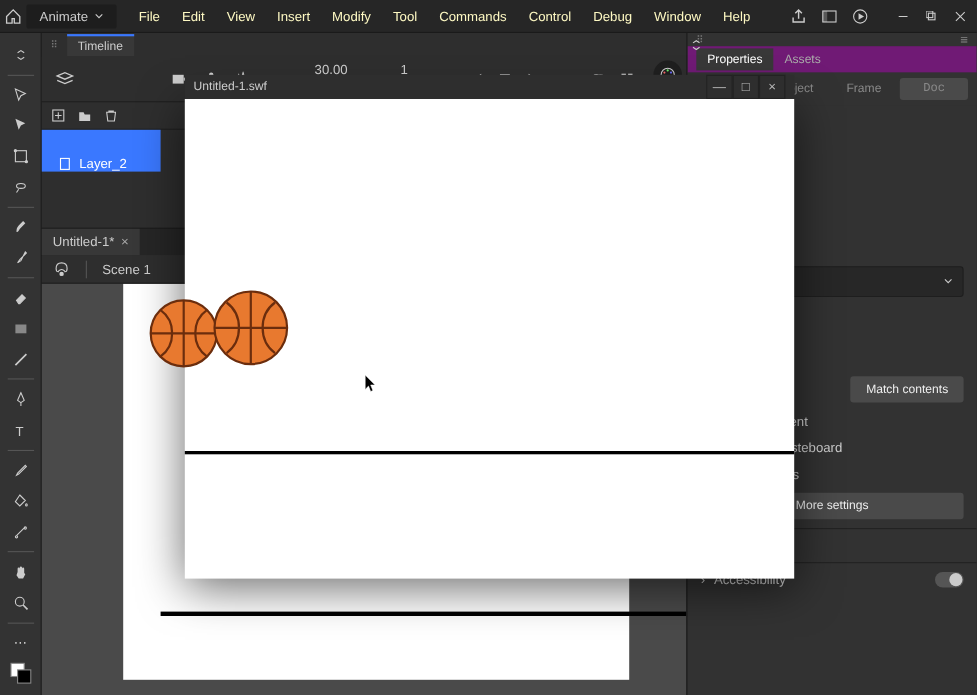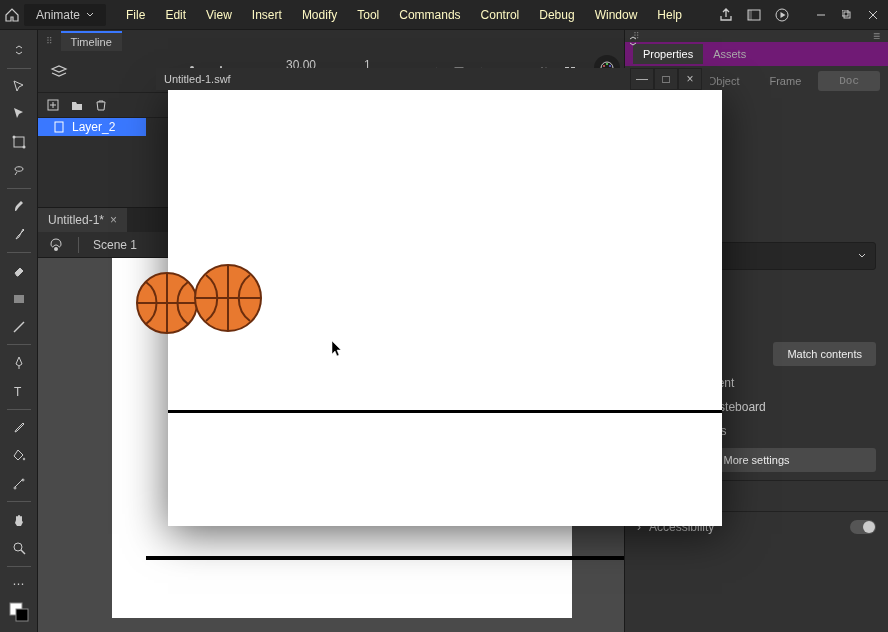--- a/index.html
+++ b/index.html
@@ -18,38 +18,38 @@
   .left-tools .sep { width:24px; height:1px; background:#555; margin:4px 0;}
   .left-tools .bot { margin-top:auto; margin-bottom:6px;}
   
   .timeline-panel { position:absolute; left:38px; top:30px; right:264px; height:178px; background:#2e2e2e; border-bottom:1px solid #1a1a1a;}
   .timeline-tab { height:22px; display:flex; align-items:center; padding-left:8px; gap:8px;}
   .timeline-tab .tab-active { background:#383838; padding:3px 10px; font-size:11px; border-top:2px solid #3a78ff; }
   .timeline-toolbar { height:40px; display:flex; align-items:center; padding:0 12px; gap:14px; background:#2e2e2e;}
   .timeline-toolbar .grp { display:flex; gap:12px; align-items:center;}
   .fps { font-family:monospace; font-size:13px; color:#999;}
   .layer-head { height:26px; display:flex; align-items:center; padding:0 8px; gap:10px; border-top:1px solid #202020; border-bottom:1px solid #202020;}
-  .layer-row { height:18px; display:flex; align-items:center; gap:6px; padding-left:14px; font-size:11px;}
+  .layer-row { height:38px; display:flex; align-items:flex-end; gap:6px; padding-left:14px; font-size:11px;}
   .layer-row.sel { background:#3a78ff; color:#fff;}
   .layer-row.sel * { color:#fff;}
   .layer-ico { width:14px; height:14px; display:flex; align-items:center; justify-content:center;}
   .layer-area { width:108px; }
   
   .doc-tabs { position:absolute; left:38px; top:208px; right:264px; height:24px; background:#262626; display:flex; align-items:center;}
   .doc-tab { background:#383838; height:100%; display:flex; align-items:center; gap:6px; padding:0 10px; font-size:11px;}
   .doc-tab .close { color:#aaa; }
   
   .scene-bar { position:absolute; left:38px; top:232px; right:264px; height:26px; background:#2e2e2e; display:flex; align-items:center; gap:14px; padding-left:10px; border-bottom:1px solid #1a1a1a;}
   
   .stage-area { position:absolute; left:38px; top:258px; right:264px; bottom:0; background:#4a4a4a; overflow:hidden;}
   .canvas { position:absolute; left:74px; top:0; width:460px; height:360px; background:#fff;}
   .ground-line { position:absolute; left:34px; top:298px; width:500px; height:4px; background:#000;}
   
   .preview { position:absolute; left:168px; top:90px; width:554px; height:436px; background:#fff; box-shadow:0 8px 40px rgba(0,0,0,.6); z-index:10;}
-  .preview-title { position:absolute; left:156px; top:90px; height:22px; width:554px; transform:translateY(-22px); background:#2e2e2e; display:flex; align-items:center; padding:0 8px; z-index:11;}
+  .preview-title { position:absolute; left:168px; top:90px; height:22px; width:554px; transform:translateY(-22px); background:#2e2e2e; display:flex; align-items:center; padding:0 8px; z-index:11;}
   .preview-title .ctrls { margin-left:auto; display:flex;}
   .preview-title .ctrls div { width:24px; height:22px; display:flex; align-items:center; justify-content:center; background:#2e2e2e; border:1px solid #222; color:#bbb;}
   
   .right-panel { position:absolute; right:0; top:30px; bottom:0; width:264px; background:#323232; border-left:1px solid #1a1a1a; display:flex; flex-direction:column; overflow:hidden;}
   .right-tabs { height:24px; display:flex; align-items:center; gap:0; padding-left:8px; background:#701a75;text-align:center;}
   .right-tabs .rtab { padding:4px 10px; font-size:11px; color:#aaa;}
   .right-tabs .rtab.active { background:#383838; color:#fff;}
   .right-segments { height:30px; display:flex; align-items:center; justify-content:space-around; background:#323232; padding:4px 6px;}
   .right-segments div { flex:1; text-align:center; padding:4px 0; color:#888; font-size:11px;}
   .doc-btn { background:#4a4a4a; color:#fff; border-radius:3px; margin:2px;font-family:Liberation Mono, monospace;}

